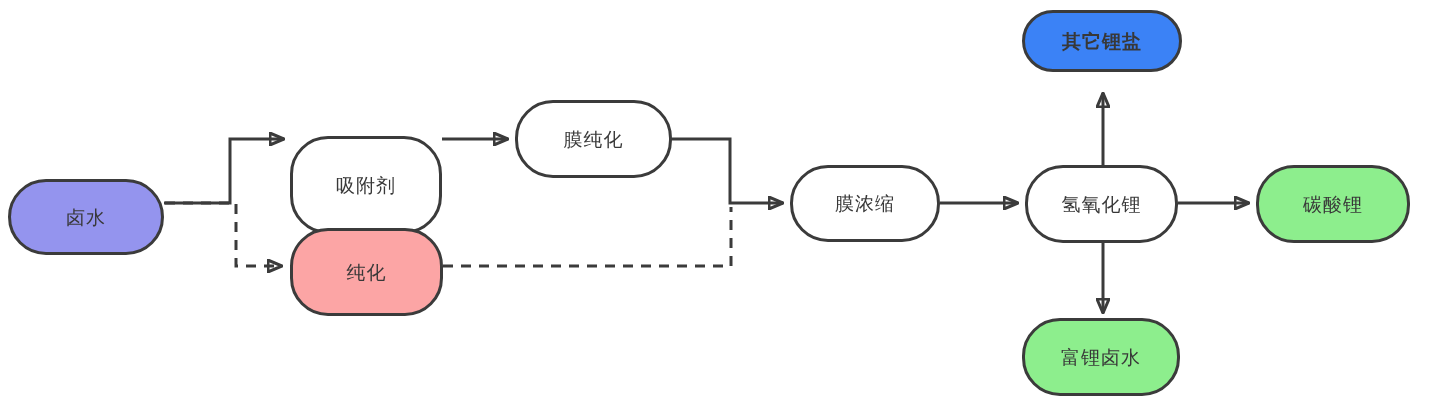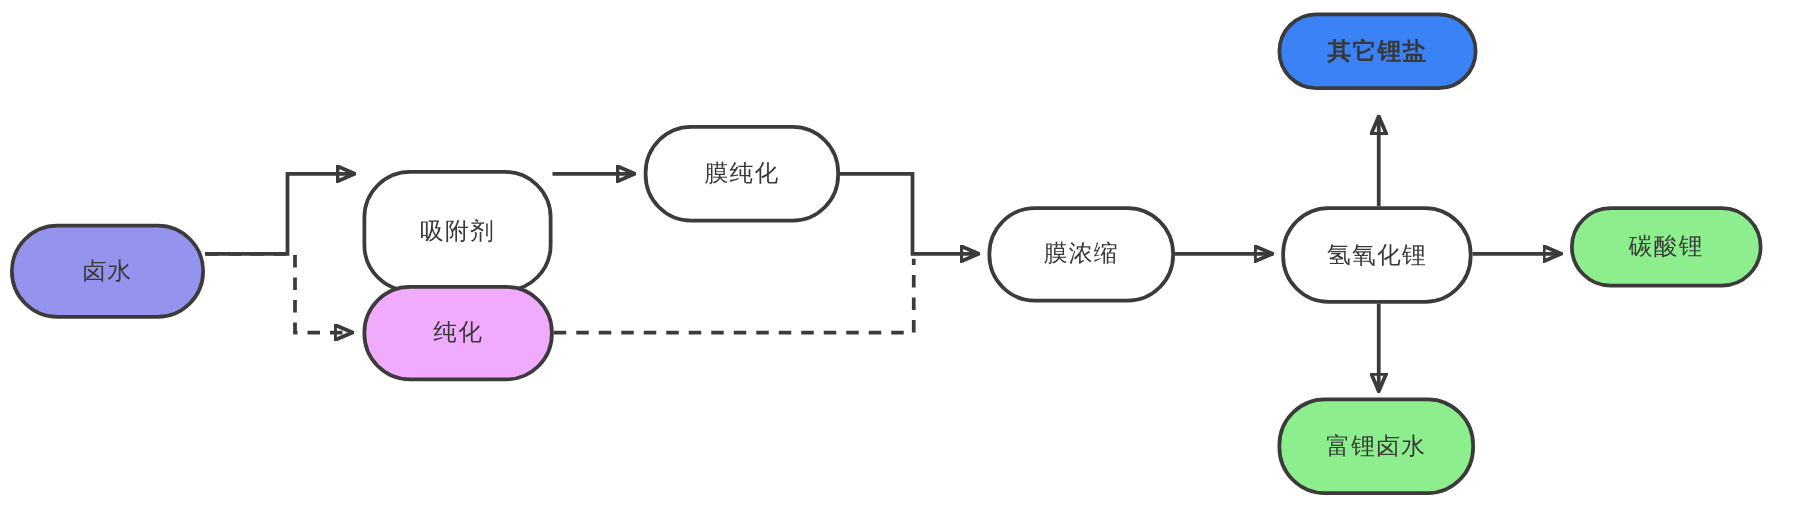--- a/index.html
+++ b/index.html
@@ -83,37 +83,37 @@
   </div>
 
   <div class="node" style="left: 290px; top: 100px; width: 152px; height: 98px; background: rgb(255, 255, 255); margin-top: 36px;">
     <span>吸附剂</span>
   </div>
 
   <div class="node" style="left: 515px; top: 100px; width: 157px; height: 78px; background: rgb(255, 255, 255);">
     <span>膜纯化</span>
   </div>
 
-  <div class="node" style="left: 290px; top: 228px; width: 153px; height: 77px; background: #f0abfc;">
+  <div class="node" style="left: 290px; top: 228px; width: 153px; height: 88px; background: #fca5a5;">
     <span>纯化</span>
   </div>
 
   <div class="node" style="left: 790px; top: 165px; width: 150px; height: 77px; background: rgb(255, 255, 255); justify-content: center;">
     <span>膜浓缩</span>
   </div>
 
   <div class="node" style="left: 1025px; top: 165px; width: 153px; height: 78px; background: rgb(255, 255, 255);">
     <span>氢氧化锂</span>
   </div>
 
   <div class="node" style="left: 1022px; top: 10px; width: 160px; height: 62px; background: #3b82f6; font-weight: bold;">
     <span>其它锂盐</span>
   </div>
 
-  <div class="node" style="left: 1256px; top: 165px; width: 154px; height: 65px; background: rgb(141, 238, 141);">
+  <div class="node" style="left: 1256px; top: 165px; width: 154px; height: 78px; background: rgb(141, 238, 141);">
     <span>碳酸锂</span>
   </div>
 
   <div class="node" style="left: 1022px; top: 318px; width: 158px; height: 78px; background: rgb(141, 238, 141);">
     <span>富锂卤水</span>
   </div>
 
 </div>
 
 </body></html>

